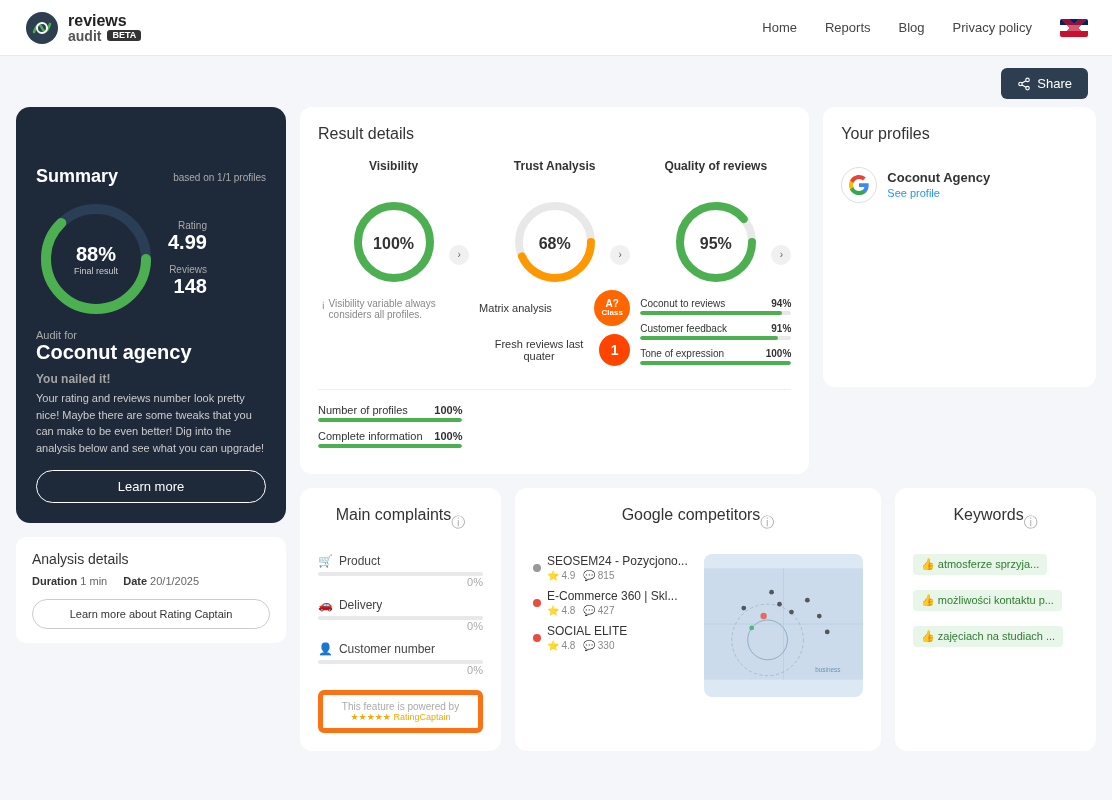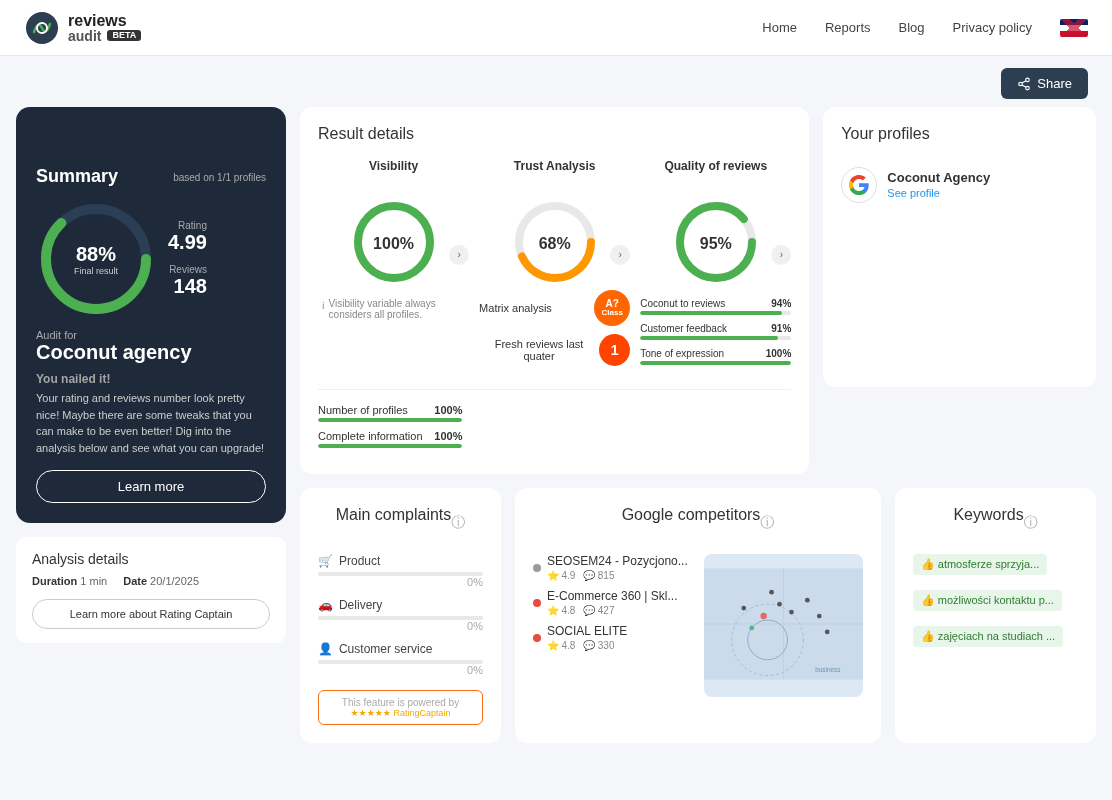--- a/index.html
+++ b/index.html
@@ -69,21 +69,21 @@
     .profile-item { display: flex; align-items: center; gap: 10px; padding: 8px 0; }
     .profile-icon { width: 36px; height: 36px; border-radius: 50%; border: 1px solid #ddd; display: flex; align-items: center; justify-content: center; background: #fff; font-size: 18px; }
     .profile-name { font-size: 13px; font-weight: 600; }
     .profile-link { font-size: 11px; color: #2196f3; text-decoration: none; cursor: pointer; }
 
     
     .main-complaints { background: #fff; border-radius: 12px; padding: 18px; flex: 1; }
     .complaint-row { margin-bottom: 10px; }
     .complaint-label { display: flex; align-items: center; gap: 6px; font-size: 12px; color: #444; margin-bottom: 4px; }
     .complaint-pct { font-size: 11px; color: #aaa; text-align: right; }
-    .powered-by { border: 1px solid #f97316; border-radius: 6px; padding: 6px 10px; text-align: center; font-size: 10px; color: #aaa; margin-top: 14px; }
+    .powered-by { border: 5px solid #f97316; border-radius: 6px; padding: 6px 10px; text-align: center; font-size: 10px; color: #aaa; margin-top: 14px; }
     .powered-stars { color: #f4a800; font-size: 9px; }
 
     
     .google-competitors { background: #fff; border-radius: 12px; padding: 18px; flex: 2; }
     .competitor-list { flex: 1; }
     .competitor-item { display: flex; align-items: center; gap: 6px; margin-bottom: 8px; }
     .competitor-dot { width: 8px; height: 8px; border-radius: 50%; flex-shrink: 0; }
     .competitor-name { font-size: 12px; font-weight: 500; color: #333; }
     .competitor-stats { display: flex; gap: 8px; margin-top: 2px; }
     .competitor-stat { font-size: 10px; color: #888; display: flex; align-items: center; gap: 2px; }
@@ -357,21 +357,21 @@
             <span>Delivery</span>
           </div>
           <div class="metric-bar">
               <div class="metric-bar-fill" style="width:0%;background:#4CAF50;"></div>
             </div>
           <div class="complaint-pct">0%</div>
         </div>
         <div class="complaint-row">
           <div class="complaint-label">
             <span>👤</span>
-            <span>Customer service</span>
+            <span>Customer number</span>
           </div>
           <div class="metric-bar">
               <div class="metric-bar-fill" style="width:0%;background:#4CAF50;"></div>
             </div>
           <div class="complaint-pct">0%</div>
         </div>
         <div class="powered-by">
           <div>This feature is powered by</div>
           <div class="powered-stars">★★★★★ RatingCaptain</div>
         </div>

